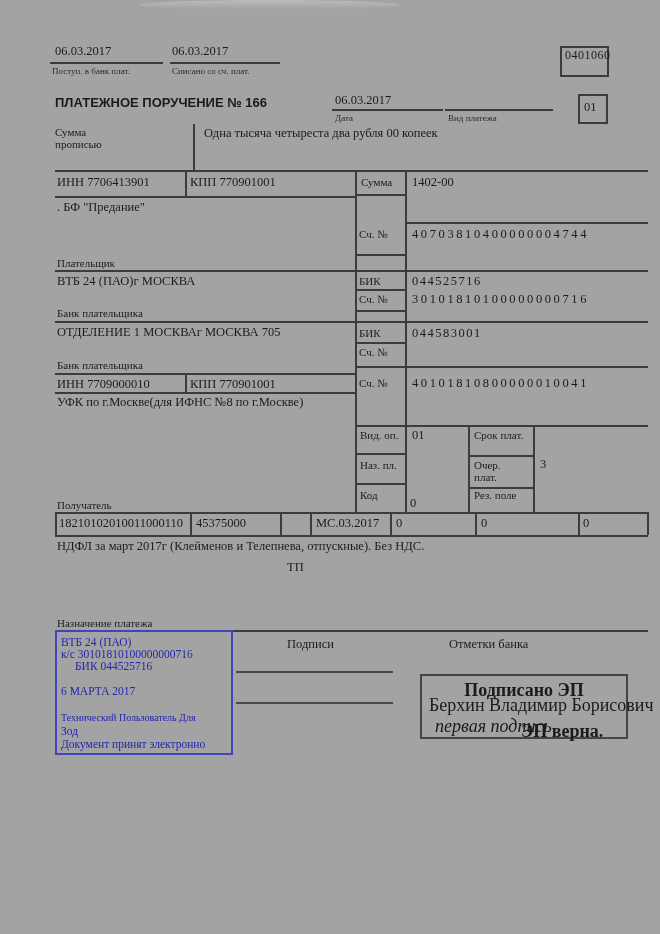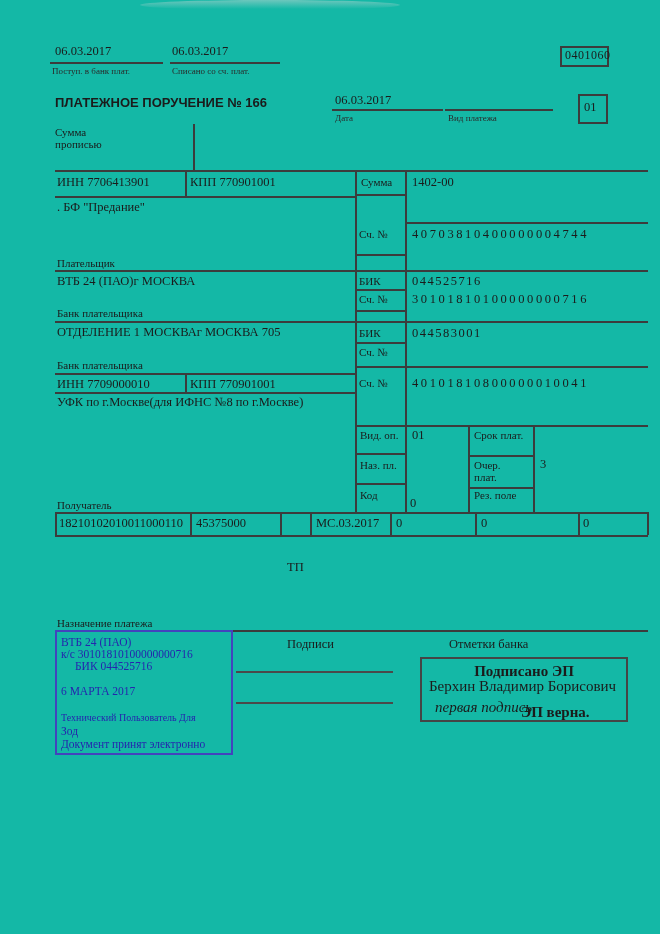--- a/index.html
+++ b/index.html
@@ -1,65 +1,66 @@
 <!DOCTYPE html>
 <html><head>
 <meta charset="utf-8">
 <style>
   html,body{margin:0;padding:0;background:#e8e8e8;}
-  .page{position:relative;width:660px;height:934px;background:#14b8a6;overflow:hidden;
+  .page{position:relative;width:660px;height:934px;background:#a3a3a3;overflow:hidden;
         font-family:"Liberation Serif","DejaVu Serif",serif;color:#1b1b1b;}
   .t{position:absolute;font-size:12.5px;line-height:1.12;white-space:nowrap;}
   .sm{font-size:11px;}
   .xs{font-size:9px;color:#2a2a2a;}
   .wrap{white-space:normal;}
   .acc{letter-spacing:2.6px;}
   .bik{letter-spacing:1.5px;}
   .bold{font-weight:bold;}
   .hl{position:absolute;height:2px;background:#3c3c3c;}
   .vl{position:absolute;width:1.5px;background:#3c3c3c;}
   .box{position:absolute;border:2px solid #3c3c3c;box-sizing:border-box;}
   .title{font-family:"Liberation Sans","DejaVu Sans",sans-serif;font-weight:bold;font-size:13px;}
   .blue{color:#2525ae;}
   .bluebox{position:absolute;border:2px solid #4343bd;box-sizing:border-box;background:transparent;}
-  .epbox{position:absolute;border:2px solid #454545;box-sizing:border-box;font-size:15px;}
+  .epbox{position:absolute;border:2px solid #454545;box-sizing:border-box;font-size:18px;margin-top:17px;}
   .ep-t{position:absolute;white-space:nowrap;}
   .smudge{position:absolute;left:140px;top:0;width:260px;height:10px;
           background:linear-gradient(180deg,#d9d9d9 0%,rgba(255,255,255,0) 90%);opacity:.45;border-radius:50%;}
 </style>
 </head>
 <body>
 
 <div class="page">
   <div class="smudge"></div>
 
   <div class="t" style="left:55px;top:44px;">06.03.2017</div>
   <div class="hl" style="left:50px;top:62px;width:113px;"></div>
   <div class="t xs" style="left:52px;top:66px;">Поступ. в банк плат.</div>
 
   <div class="t" style="left:172px;top:44px;">06.03.2017</div>
   <div class="hl" style="left:170px;top:62px;width:110px;"></div>
   <div class="t xs" style="left:172px;top:66px;">Списано со сч. плат.</div>
 
-  <div class="box" style="left:560px;top:46px;width:49px;height:21px;">
+  <div class="box" style="left:560px;top:46px;width:49px;height:31px;">
     <div class="t" style="left:3px;top:1px;font-size:12px;letter-spacing:.5px;">0401060</div>
   </div>
 
   <div class="t title" style="left:55px;top:96px;">ПЛАТЕЖНОЕ ПОРУЧЕНИЕ № 166</div>
   <div class="t" style="left:335px;top:93px;">06.03.2017</div>
   <div class="hl" style="left:332px;top:109px;width:111px;"></div>
   <div class="t xs" style="left:335px;top:113px;">Дата</div>
   <div class="hl" style="left:445px;top:109px;width:108px;"></div>
   <div class="t xs" style="left:448px;top:113px;">Вид платежа</div>
   <div class="box" style="left:578px;top:94px;width:30px;height:30px;">
     <div class="t" style="left:4px;top:4px;">01</div>
   </div>
 
   <div class="t sm wrap" style="left:55px;top:126px;width:78px;">Сумма прописью</div>
   <div class="vl" style="left:193px;top:124px;height:46px;"></div>
+  <div class="t" style="left:204px;top:126px;">Одна тысяча четыреста два рубля 00 копеек</div>
 
   <div class="hl" style="left:55px;top:170px;width:593px;"></div>
   <div class="vl" style="left:185px;top:170px;height:27px;"></div>
   <div class="vl" style="left:355px;top:170px;height:342px;"></div>
   <div class="vl" style="left:405px;top:170px;height:342px;"></div>
   <div class="hl" style="left:55px;top:196px;width:301px;"></div>
   <div class="hl" style="left:355px;top:194px;width:51px;"></div>
   <div class="hl" style="left:405px;top:222px;width:243px;"></div>
   <div class="hl" style="left:355px;top:254px;width:51px;"></div>
   <div class="hl" style="left:55px;top:270px;width:593px;"></div>
@@ -130,20 +131,21 @@
   <div class="hl" style="left:55px;top:535px;width:593px;"></div>
 
   <div class="t" style="left:59px;top:516px;">18210102010011000110</div>
   <div class="t" style="left:196px;top:516px;">45375000</div>
   <div class="t" style="left:287px;top:516px;margin-top:44px;">ТП</div>
   <div class="t" style="left:316px;top:516px;">МС.03.2017</div>
   <div class="t" style="left:396px;top:516px;">0</div>
   <div class="t" style="left:481px;top:516px;">0</div>
   <div class="t" style="left:583px;top:516px;">0</div>
 
+  <div class="t" style="left:57px;top:539px;">НДФЛ за март 2017г (Клейменов и Телепнева, отпускные). Без НДС.</div>
   <div class="t sm" style="left:57px;top:617px;">Назначение платежа</div>
   <div class="hl" style="left:55px;top:630px;width:593px;"></div>
 
   <div class="bluebox" style="left:55px;top:630px;width:178px;height:125px;"></div>
   <div class="t blue" style="left:61px;top:636px;font-size:11.5px;">ВТБ 24 (ПАО)</div>
   <div class="t blue" style="left:61px;top:648px;font-size:11.5px;">к/с 30101810100000000716</div>
   <div class="t blue" style="left:75px;top:660px;font-size:11.5px;">БИК 044525716</div>
   <div class="t blue" style="left:61px;top:685px;font-size:11.5px;">6 МАРТА 2017</div>
   <div class="t blue" style="left:61px;top:712px;font-size:10px;">Технический Пользователь Для</div>
   <div class="t blue" style="left:61px;top:725px;font-size:11.5px;">Зод</div>

